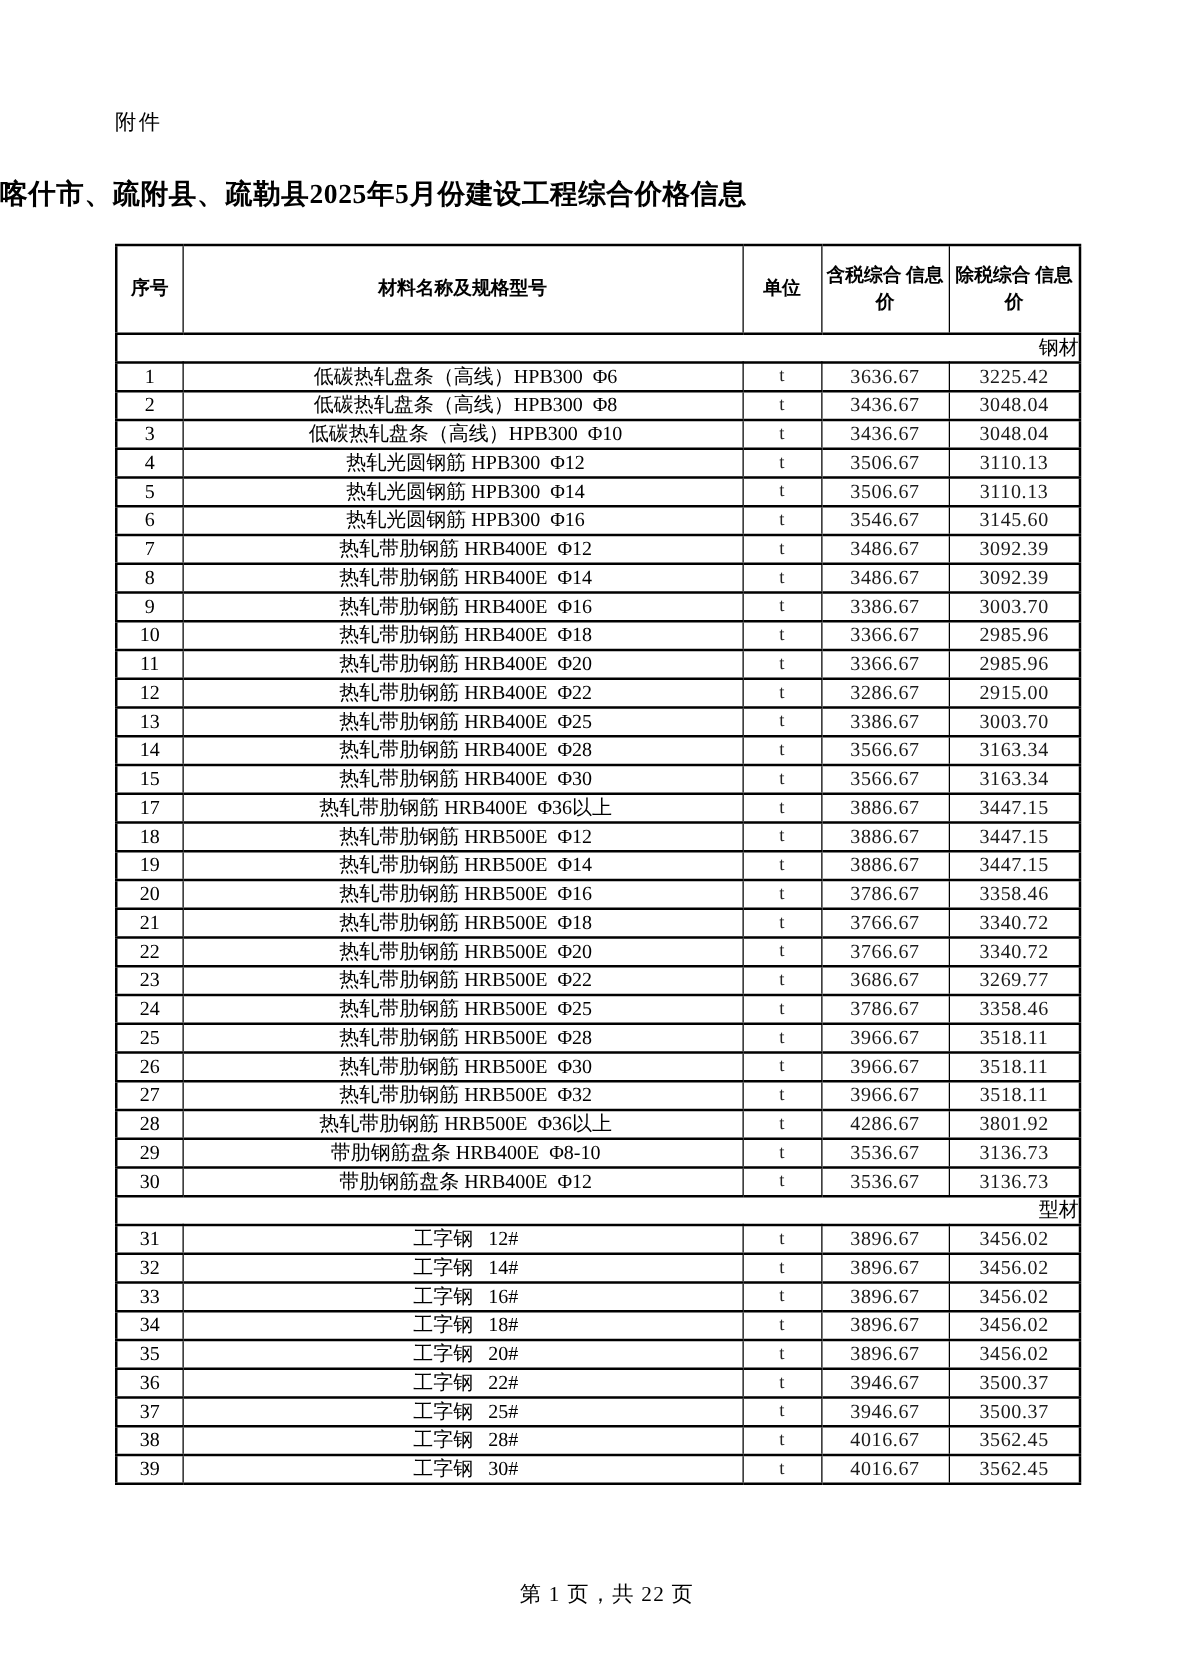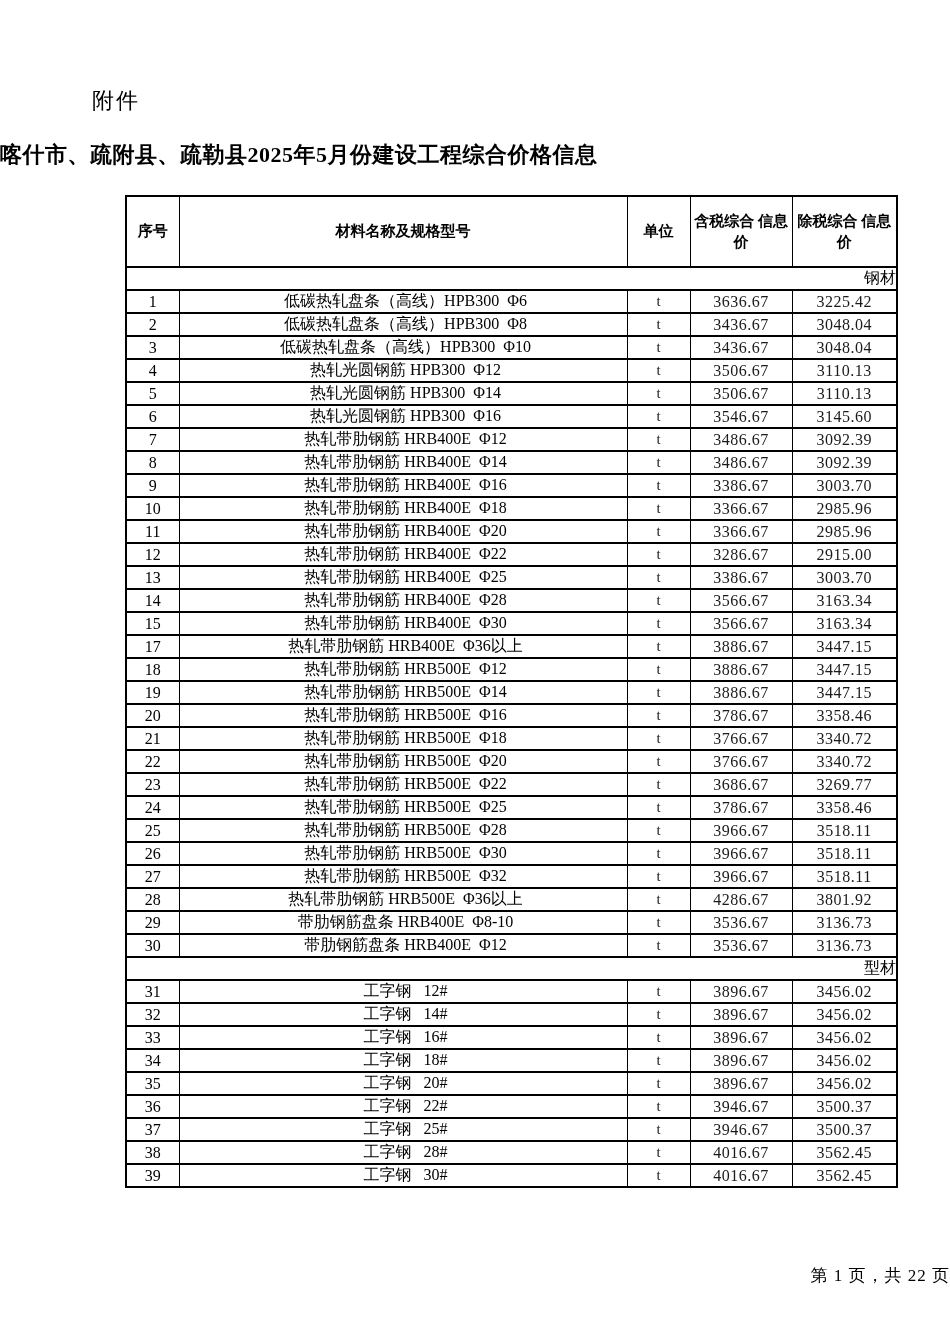--- a/index.html
+++ b/index.html
@@ -9,21 +9,21 @@
     height: 1344px;
     background: #ffffff;
     font-family: "Liberation Serif", "DejaVu Serif", serif;
     color: #000;
     overflow: hidden;
   }
   .attachment {
     position: absolute;
     left: 92px;
     top: 86px;
-    font-size: 22px;
+    font-size: 17px;
     letter-spacing: 2px;
   }
   .title {
     position: absolute;
     left: 0;
     right: 0;
     top: 140px;
     margin: 0;
     text-align: left;
     font-size: 22px;
@@ -31,21 +31,20 @@
     letter-spacing: 0.5px;
   }
   table.price-table {
     position: absolute;
     left: 92px;
     top: 195px;
     width: 771px;
     border-collapse: collapse;
     table-layout: fixed;
     border: 2px solid #000;
-    margin-left: 33px;
   }
   .price-table th, .price-table td {
     border-left: 1px solid #000;
     border-right: 1px solid #000;
     border-top: 2px solid #000;
     border-bottom: 2px solid #000;
     overflow: hidden;
   }
   .price-table th {
     height: 69px;
@@ -79,21 +78,21 @@
     height: 19px;
     text-align: right;
     font-size: 16px;
     padding: 0;
   }
   .footer {
     position: absolute;
     left: 0;
     right: 0;
     top: 1264px;
-    text-align: right;
+    text-align: center;
     font-size: 17px;
     letter-spacing: 1px;
     padding-left: 21px;
   }
 </style>
 </head>
 <body>
 
 <div class="page">
 

